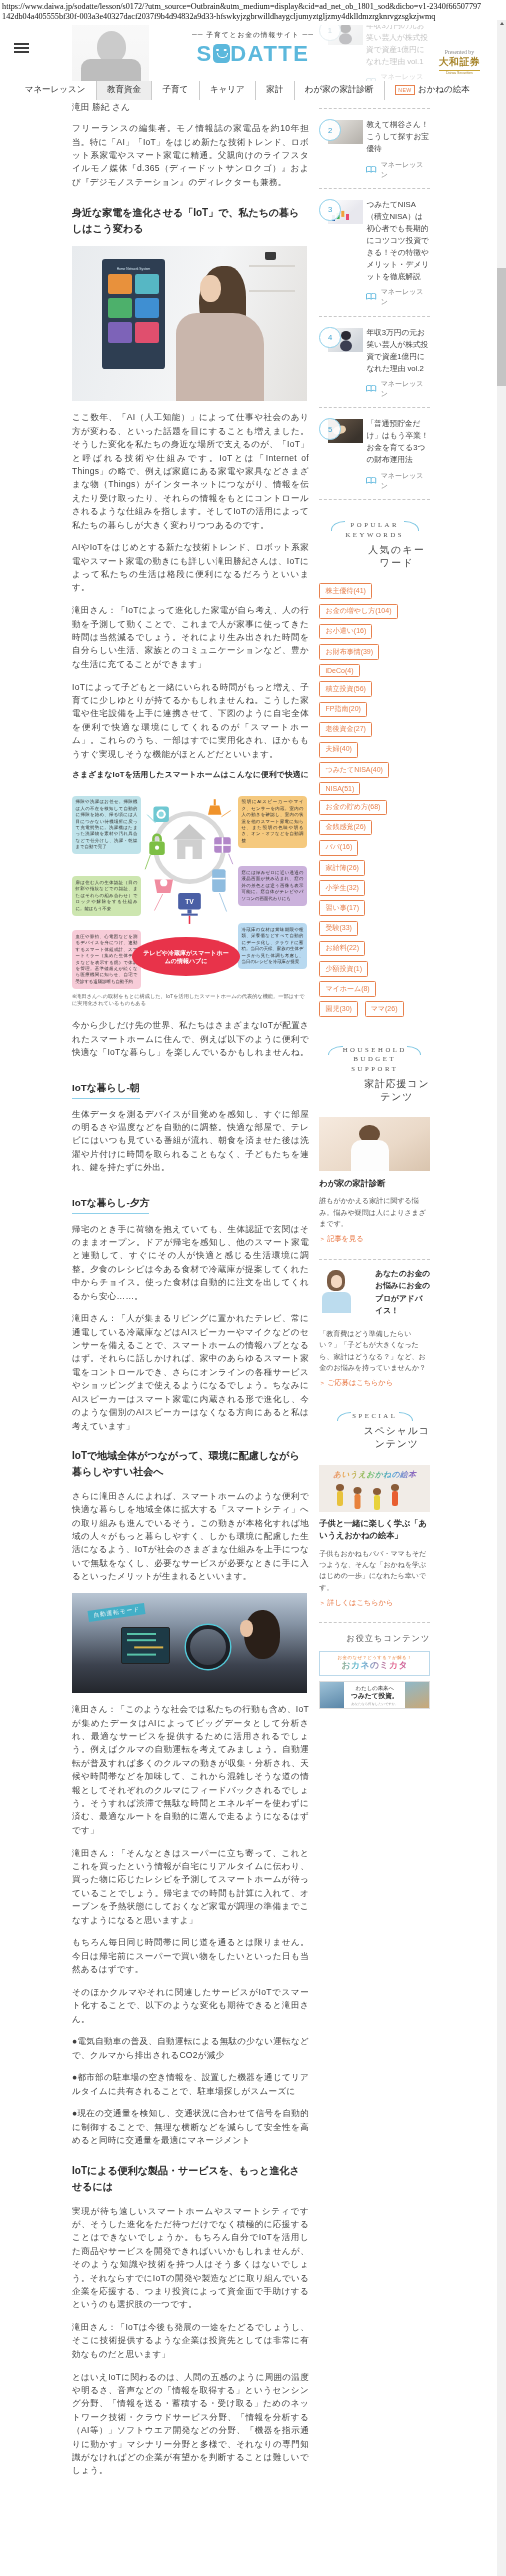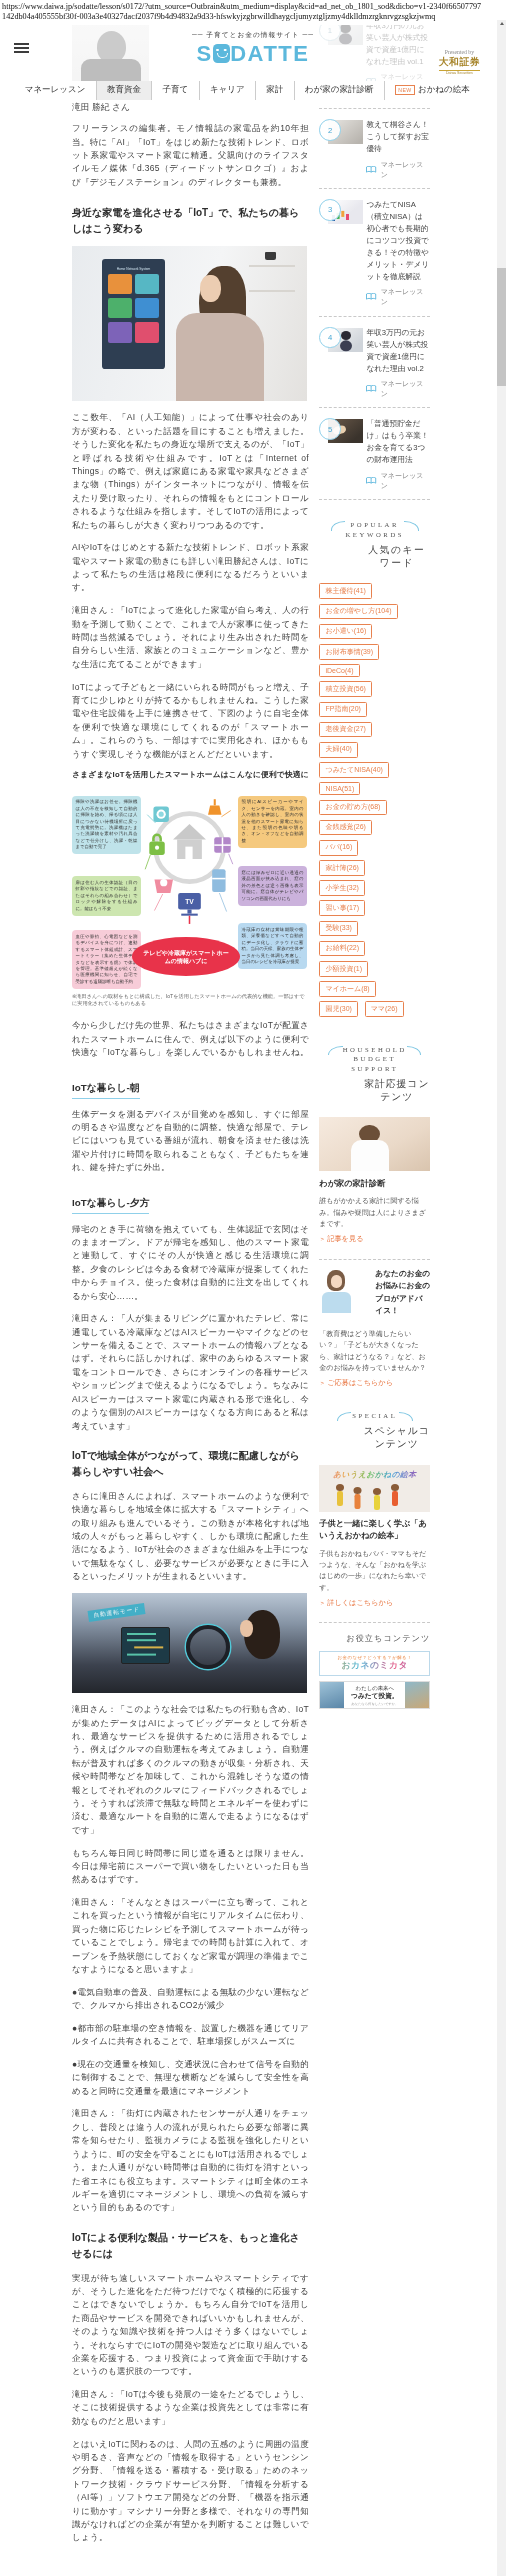--- a/index.html
+++ b/index.html
@@ -332,26 +332,26 @@
         <div class="screen">
             <i></i>
           </div>
         <div class="wheel"></div>
         <div class="hairw"></div>
           <div class="facew"></div>
         <div class="adlabel">自動運転モード</div>
       </div>
 
       <p class="p">滝田さん：「このような社会では私たちの行動も含め、IoTが集めたデータはAIによってビッグデータとして分析され、最適なサービスを提供するために活用されるでしょう。例えばクルマの自動運転を考えてみましょう。自動運転が普及すれば多くのクルマの動きが収集・分析され、天候や時間帯などを加味して、これから混雑しそうな道の情報としてそれぞれのクルマにフィードバックされるでしょう。そうすれば渋滞で無駄な時間とエネルギーを使わずに済む、最適なルートを自動的に選んで走るようになるはずです」</p>
+      <p class="p">滝田さん：「そんなときはスーパーに立ち寄って、これとこれを買ったという情報が自宅にリアルタイムに伝わり、買った物に応じたレシピを予測してスマートホームが待っていることでしょう。帰宅までの時間も計算に入れて、オーブンを予熱状態にしておくなど家電が調理の準備までこなすようになると思いますよ」</p>
       <p class="p">もちろん毎日同じ時間帯に同じ道を通るとは限りません。今日は帰宅前にスーパーで買い物をしたいといった日も当然あるはずです。</p>
-      <p class="p">滝田さん：「そんなときはスーパーに立ち寄って、これとこれを買ったという情報が自宅にリアルタイムに伝わり、買った物に応じたレシピを予測してスマートホームが待っていることでしょう。帰宅までの時間も計算に入れて、オーブンを予熱状態にしておくなど家電が調理の準備までこなすようになると思いますよ」</p>
+      <p class="p">そのほかクルマやそれに関連したサービスがIoTでスマート化することで、以下のような変化も期待できると滝田さん。</p>
       <p class="p">●電気自動車の普及、自動運転による無駄の少ない運転などで、クルマから排出されるCO2が減少</p>
       <p class="p">●都市部の駐車場の空き情報を、設置した機器を通じてリアルタイムに共有されることで、駐車場探しがスムーズに</p>
       <p class="p">●現在の交通量を検知し、交通状況に合わせて信号を自動的に制御することで、無理な横断などを減らして安全性を高めると同時に交通量を最適にマネージメント</p>
-      <p class="p">滝田さん：「街灯に内蔵されたセンサーが人通りをチェックし、普段とは違う人の流れが見られたら必要な部署に異常を知らせたり、監視カメラによる監視を強化したりというように、町の安全を守ることにもIoTは活用されるでしょう。また人通りがない時間帯は自動的に街灯を消すといった省エネにも役立ちます。スマートシティは町全体のエネルギーを適切にマネージメントし、環境への負荷を減らすという目的もあるのです」</p>
 
       <h2 class="h2">IoTによる便利な製品・サービスを、もっと進化させるには</h2>
       <p class="p">実現が待ち遠しいスマートホームやスマートシティですが、そうした進化をただ待つだけでなく積極的に応援することはできないでしょうか。もちろん自分でIoTを活用した商品やサービスを開発できればいいかもしれませんが、そのような知識や技術を持つ人はそう多くはないでしょう。それならすでにIoTの開発や製造などに取り組んでいる企業を応援する、つまり投資によって資金面で手助けするというのも選択肢の一つです。</p>
       <p class="p">滝田さん：「IoTは今後も発展の一途をたどるでしょうし、そこに技術提供するような企業は投資先としては非常に有効なものだと思います」</p>
       <p class="p">とはいえIoTに関わるのは、人間の五感のように周囲の温度や明るさ、音声などの「情報を取得する」というセンシング分野、「情報を送る・蓄積する・受け取る」ためのネットワーク技術・クラウドサービス分野、「情報を分析する（AI等）」ソフトウエア開発などの分野、「機器を指示通りに動かす」マシナリー分野と多様で、それなりの専門知識がなければどの企業が有望かを判断することは難しいでしょう。</p>
 
     </div>
 
     <div class="side">
       <div class="sdiv"></div>

